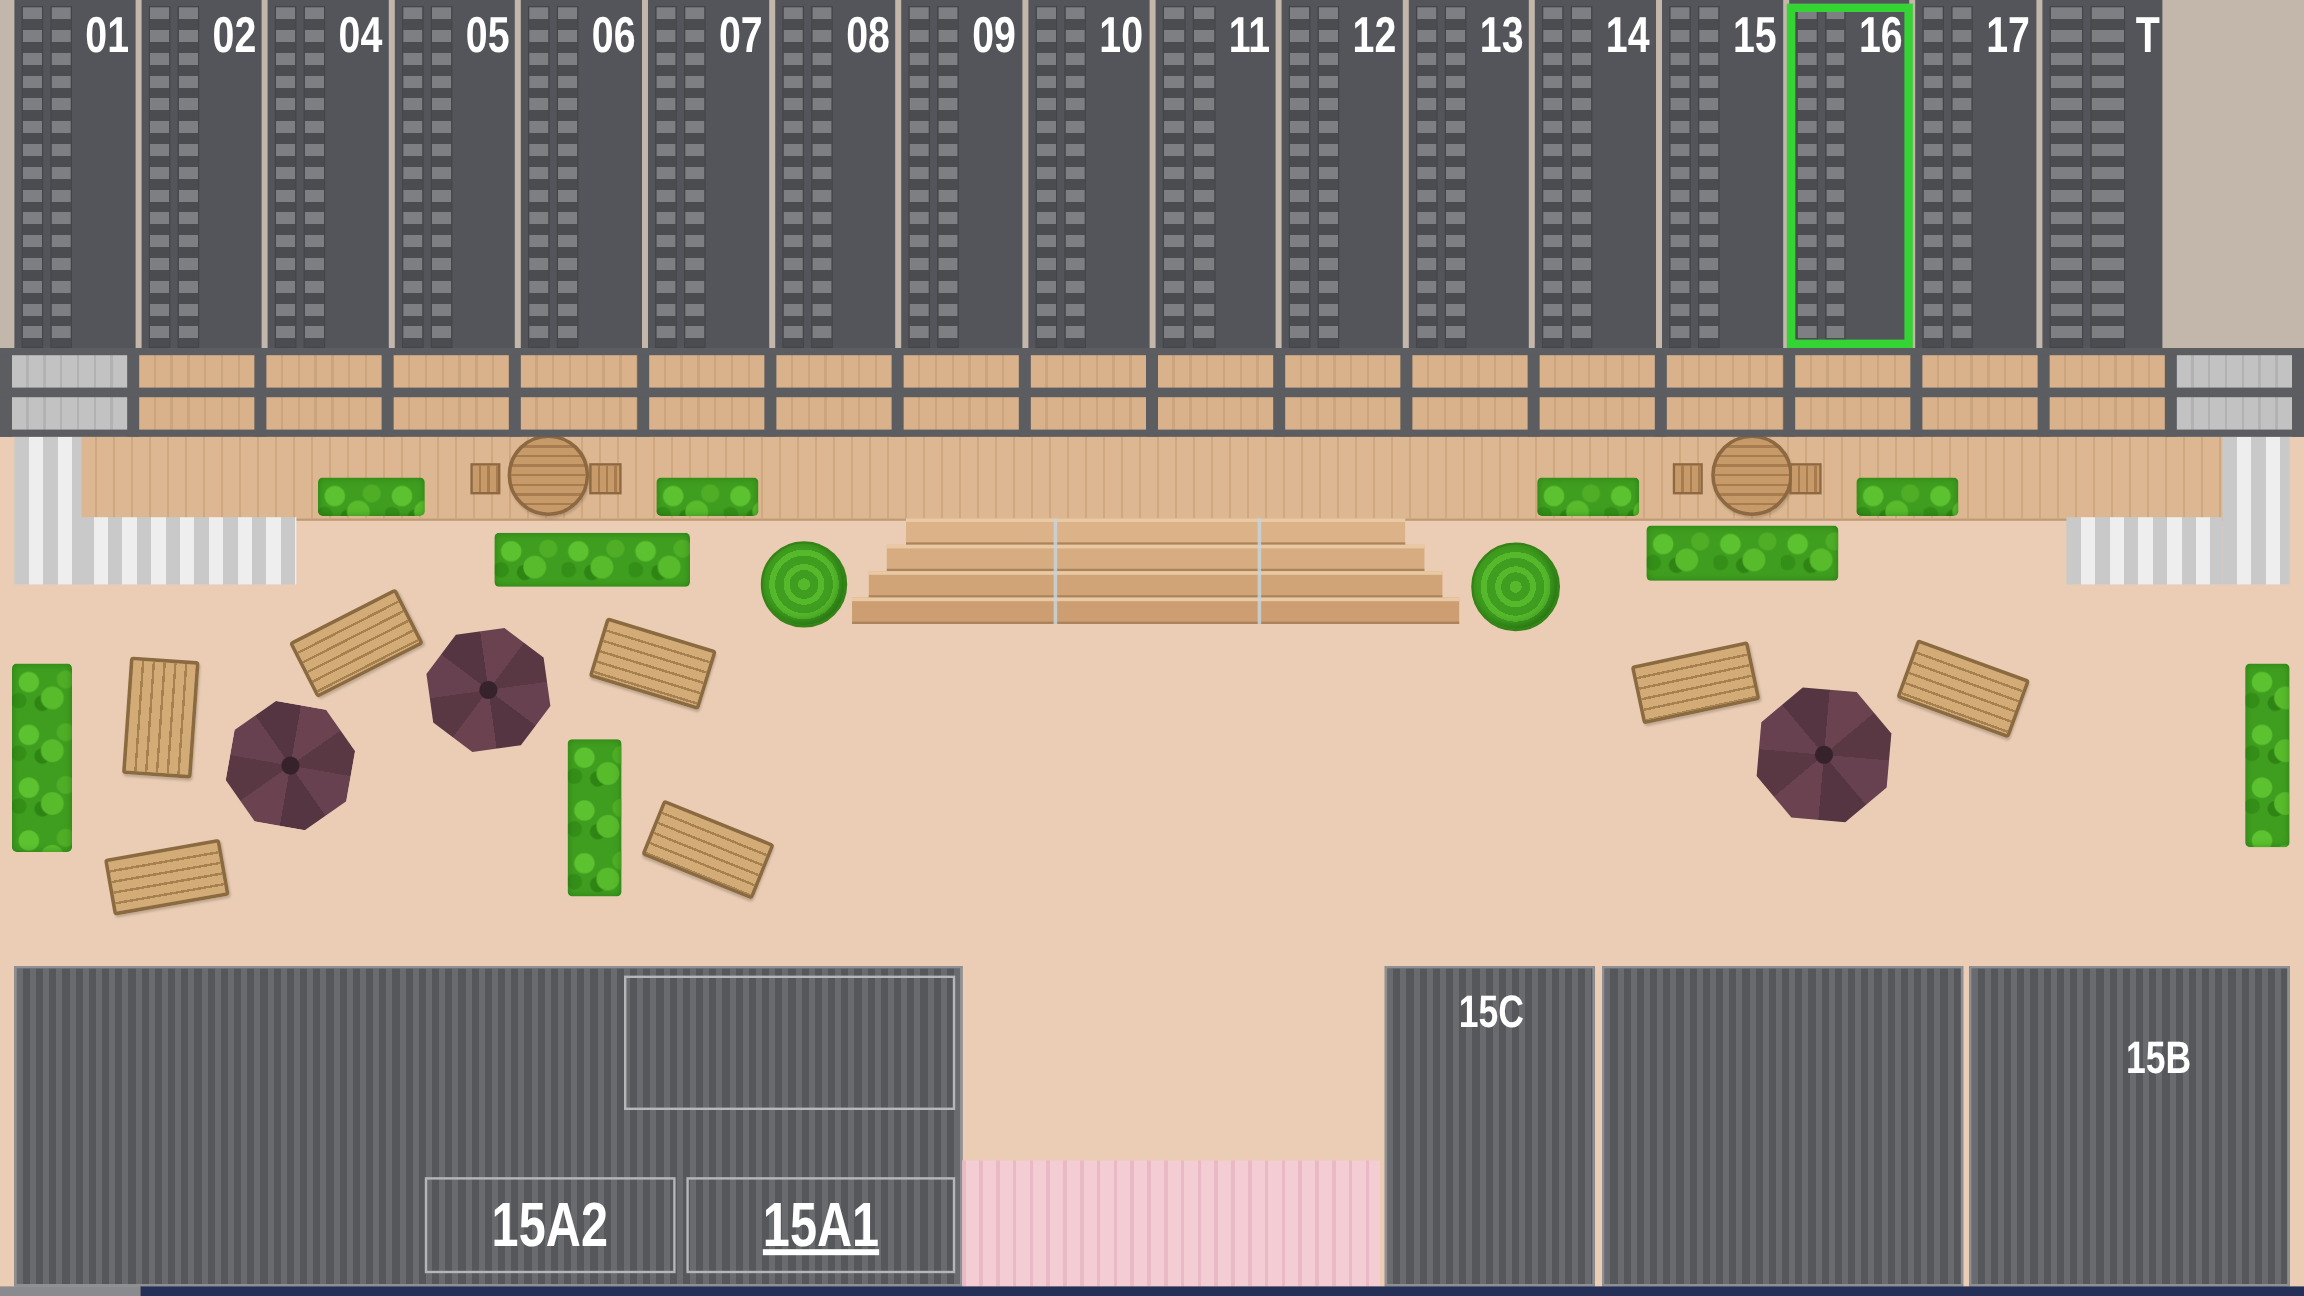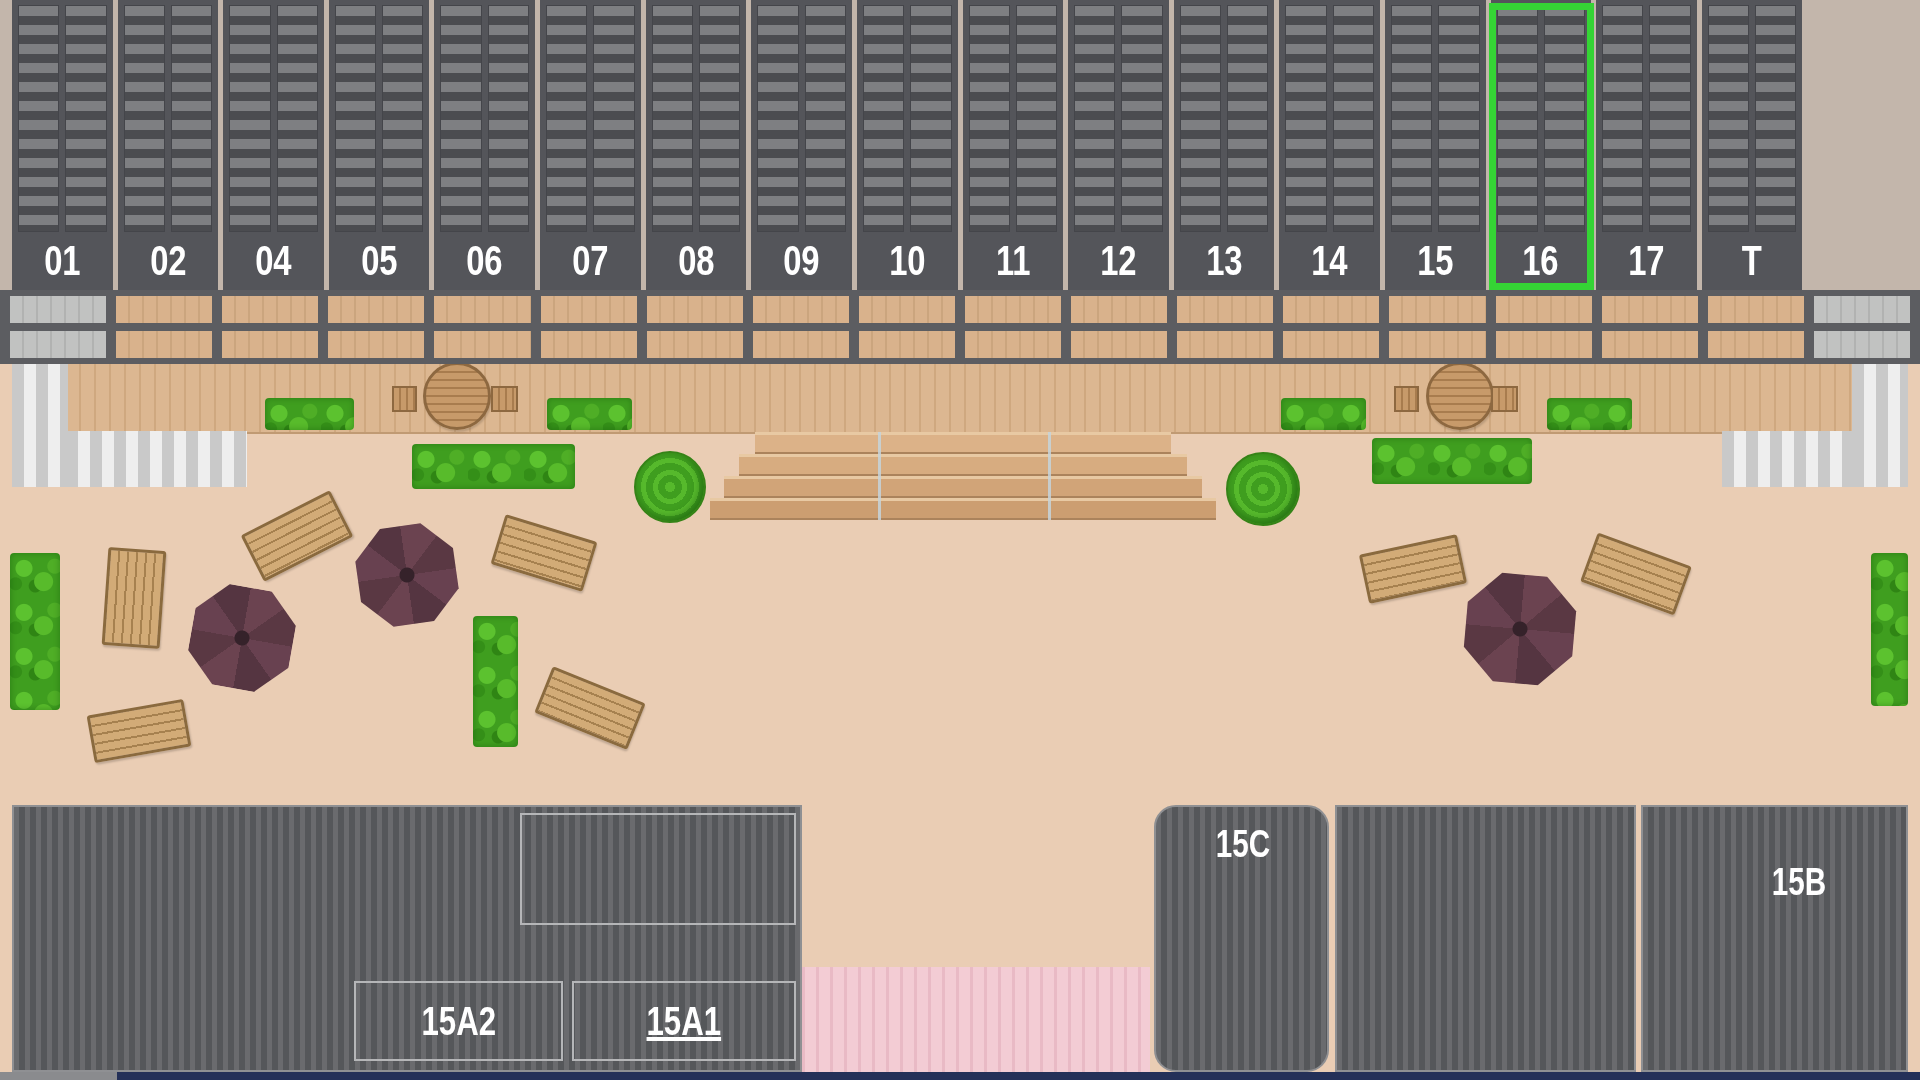--- a/index.html
+++ b/index.html
@@ -3,21 +3,21 @@
 <meta charset="utf-8">
 <style>
   html,body{margin:0;padding:0;}
   body{width:1920px;height:1080px;overflow:hidden;background:#ebceb4;font-family:"Liberation Sans","DejaVu Sans",sans-serif;}
   .map{position:relative;width:1920px;height:1080px;background:#eacdb4;overflow:hidden;}
   .abs{position:absolute;}
 
   
   .stall-band{position:absolute;top:0;left:0;width:1920px;height:290px;background:#c3b6ab;
     display:grid;grid-template-columns:repeat(18,1fr);gap:5px;padding:0 12px;box-sizing:border-box;}
-  .stall{background:#54555a;display:flex;flex-direction:column;min-width:0;justify-content:space-between;}
+  .stall{background:#54555a;display:flex;flex-direction:row;min-width:0;justify-content:space-between;}
   .racks{flex:1;display:flex;gap:6px;padding:5px 6px 0;}
   .rack{flex:1;background:repeating-linear-gradient(180deg,#7e7f82 0 10px,#4b4c50 10px 19px);border:1px solid #44454a;}
   .stall-label{height:58px;display:flex;align-items:center;justify-content:center;color:#fff;font-size:42px;font-weight:700;}
   .cond{display:inline-block;transform:scaleX(.78);letter-spacing:0;white-space:nowrap;}
   .highlight-box{position:absolute;border:7px solid #35d435;box-sizing:border-box;pointer-events:none;z-index:6;}
 
   
   .boardwalk{position:absolute;top:290px;left:0;width:1920px;height:74px;background:#5c5d61;}
   .bw-cells{position:absolute;inset:0;display:grid;grid-template-columns:repeat(18,1fr);gap:10px;padding:0 10px;box-sizing:border-box;}
   .bw-cell{background:repeating-linear-gradient(90deg,#d9b28c 0 12px,#cba57e 12px 14px);}
@@ -58,21 +58,21 @@
       conic-gradient(#6b4350 0 45deg,#5a3843 45deg 90deg,#684150 90deg 135deg,#553541 135deg 180deg,
                      #6b4350 180deg 225deg,#5a3843 225deg 270deg,#684150 270deg 315deg,#553541 315deg 360deg);}
   .table-round{border-radius:50%;background:repeating-linear-gradient(180deg,#c79a6a 0 6px,#a87c4e 6px 8px);
     border:3px solid #8d6840;box-sizing:border-box;box-shadow:1px 2px 2px rgba(0,0,0,.15);}
   .chair{background:repeating-linear-gradient(90deg,#c79a6a 0 5px,#a87c4e 5px 7px);border:2px solid #8d6840;box-sizing:border-box;}
 
   
   .building{position:absolute;background-color:#55575a;
     background-image:repeating-linear-gradient(90deg,#6a6b6e 0 5px,#55575a 5px 11px);
     border:2px solid #8f9093;box-sizing:border-box;}
-  .room{position:absolute;border:2px solid #b5b6b8;box-sizing:border-box;color:#fff;font-size:40px;font-weight:700;
+  .room{position:absolute;border:2px solid #b5b6b8;box-sizing:border-box;color:#fff;font-size:52px;font-weight:700;
     display:flex;align-items:center;justify-content:center;}
   .bldg-label{position:absolute;color:#fff;font-size:38px;font-weight:700;}
   .walkway{position:absolute;left:802px;top:967px;width:348px;height:105px;background-color:#f3ccd4;
     background-image:repeating-linear-gradient(90deg,#e9bac5 0 3px,rgba(0,0,0,0) 3px 14px);}
   .footer-gray{position:absolute;left:0;top:1072px;width:117px;height:8px;background:#8a8b8e;}
   .footer-navy{position:absolute;left:117px;top:1072px;width:1803px;height:8px;background:#243058;}
 </style>
 </head>
 <body>
 
@@ -315,21 +315,21 @@
       <span class="cond"></span>
     </div>
     <div class="room" style="left:340px;top:174px;width:209px;height:80px;">
       <span class="cond">15A2</span>
     </div>
     <div class="room" style="left:558px;top:174px;width:224px;height:80px;text-decoration:underline;">
       <span class="cond">15A1</span>
     </div>
   </div>
 
-  <div class="building" style="left:1154px;top:805px;width:175px;height:267px;border-radius:22px;">
+  <div class="building" style="left:1154px;top:805px;width:175px;height:267px;">
     <span class="bldg-label" style="left:52px;top:16px;"><span class="cond">15C</span></span>
   </div>
   <div class="building" style="left:1335px;top:805px;width:301px;height:267px;">
     <span class="bldg-label" style="left:20px;top:16px;"><span class="cond"></span></span>
   </div>
   <div class="building" style="left:1641px;top:805px;width:267px;height:267px;">
     <span class="bldg-label" style="right:72px;top:16px;margin-top:38px;"><span class="cond">15B</span></span>
   </div>
 
   <div class="walkway"></div>

